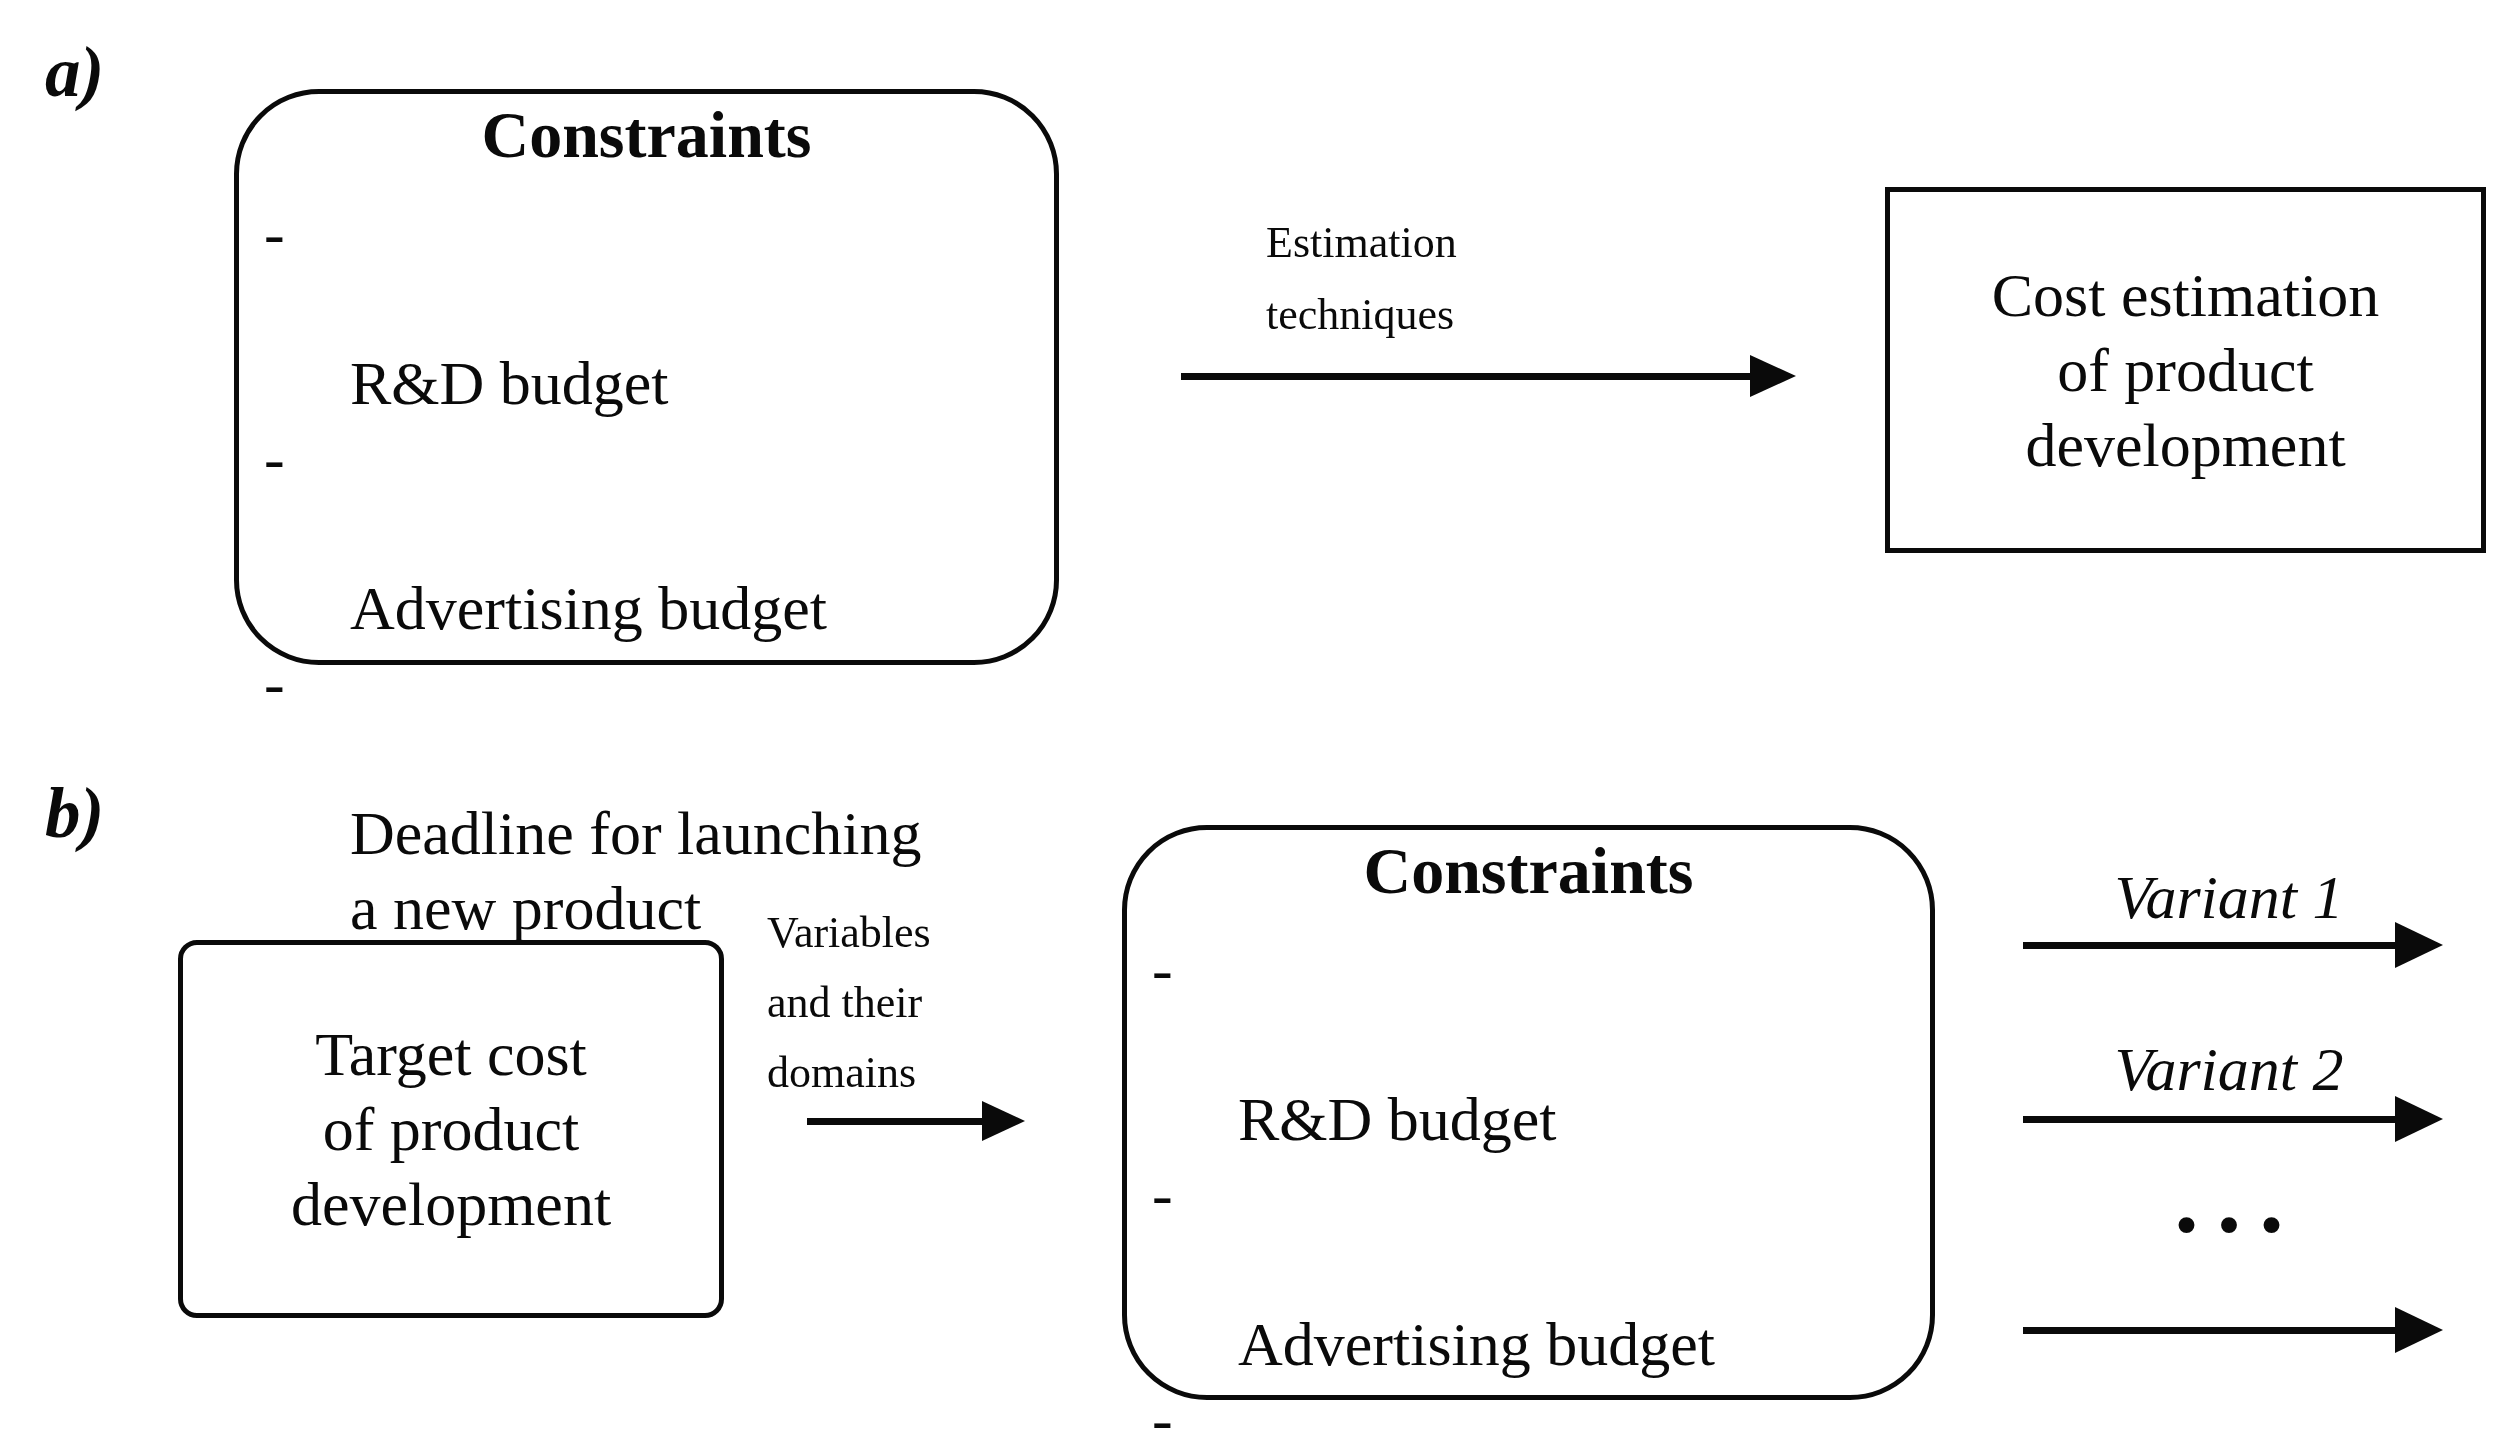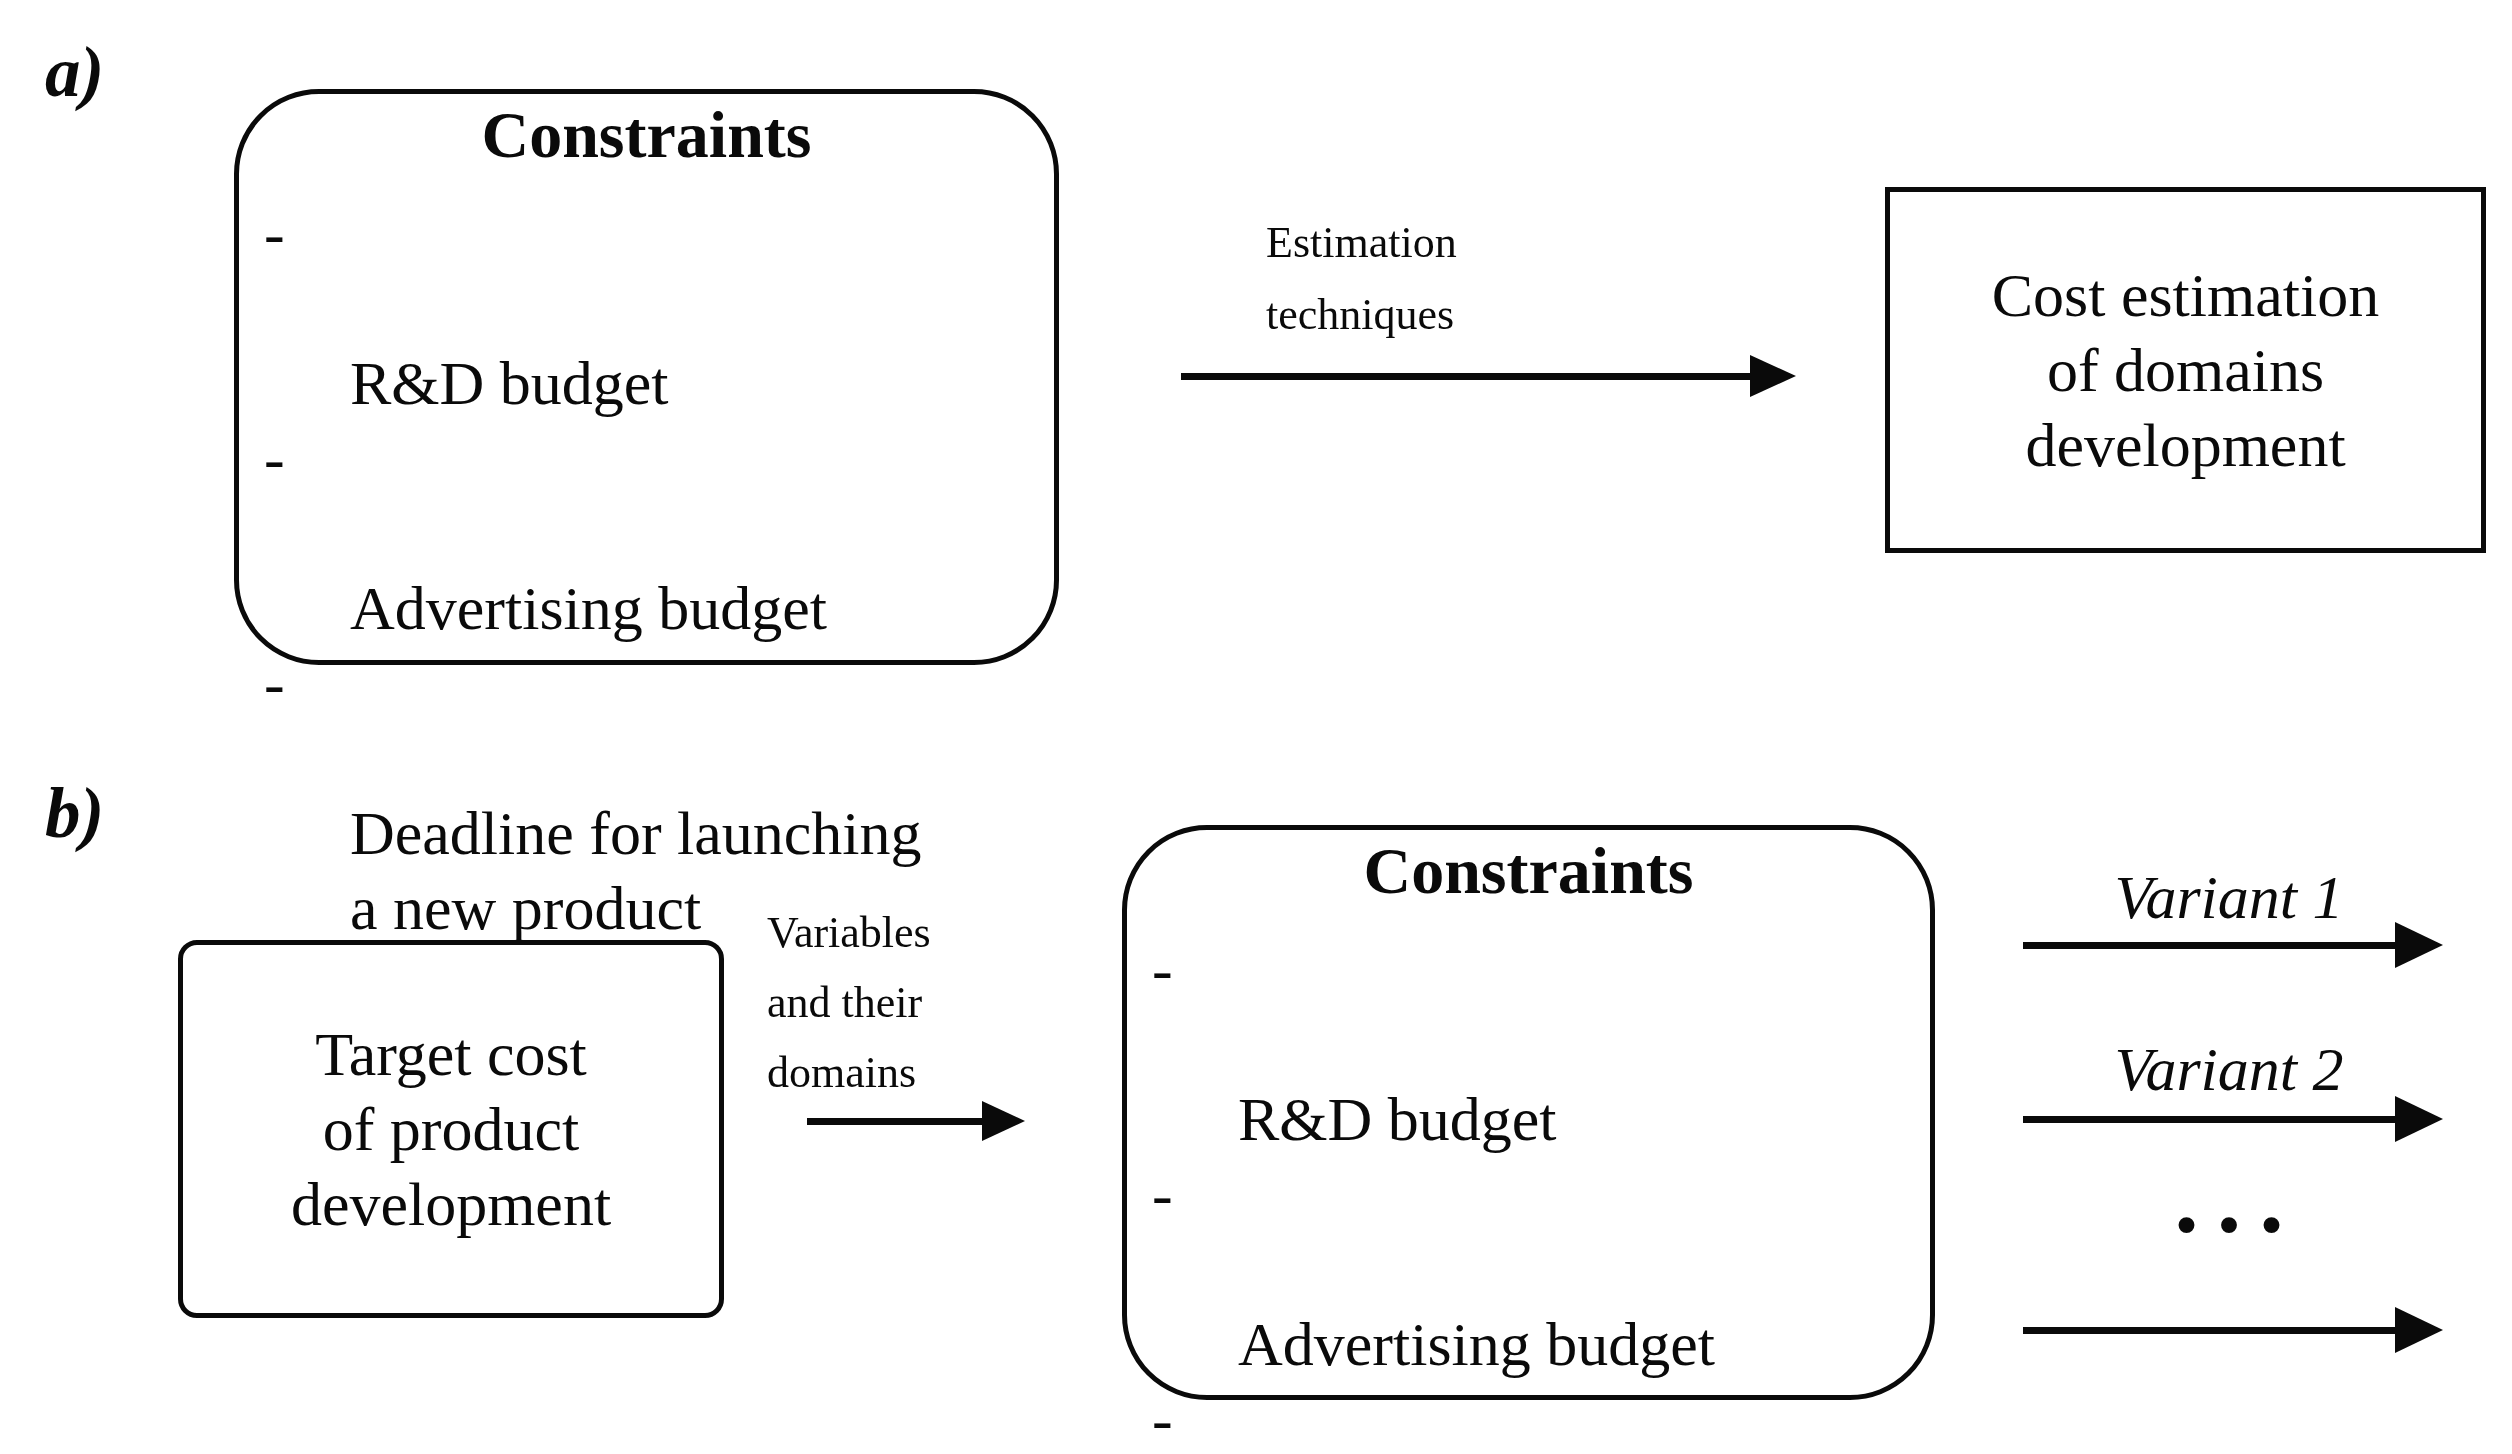--- a/index.html
+++ b/index.html
@@ -123,21 +123,21 @@
     </div>
   </div>
 
   <div class="abs flow-label" style="left:1266px; top:207px; width:446px;">Estimation
 techniques</div>
   <div class="abs arrow-shaft" style="left:1181px; top:373px; width:571px;"></div>
   <div class="abs arrow-head" style="left:1750px; top:355px; border-width:21.4px 0 21.4px 46px;"></div>
 
   <div class="abs rect-box" style="left:1885px; top:187px; width:601px; height:366px;">
     <span>Cost estimation
-of domains
+of product
 development</span>
   </div>
 
   <div class="abs panel-label" style="left:45px; top:778px;">b)</div>
 
   <div class="abs rect-box" style="left:178px; top:940px; width:546px; height:378px;border-radius:19px;">
     <span>Target cost
 of product
 development</span>
   </div>

